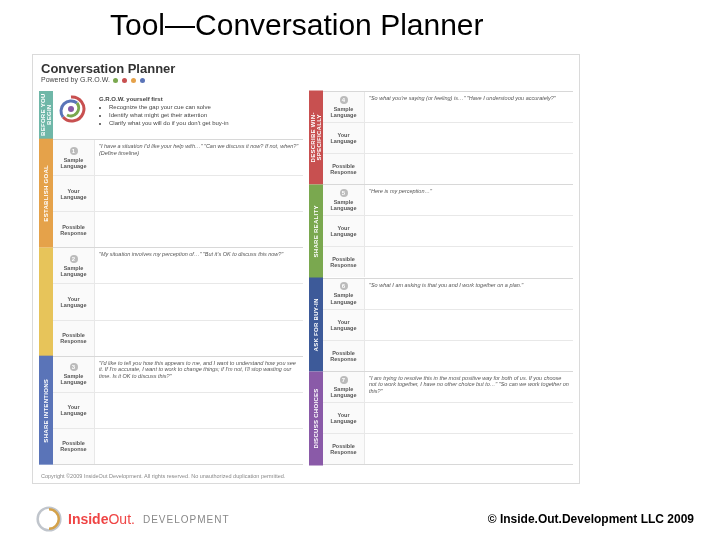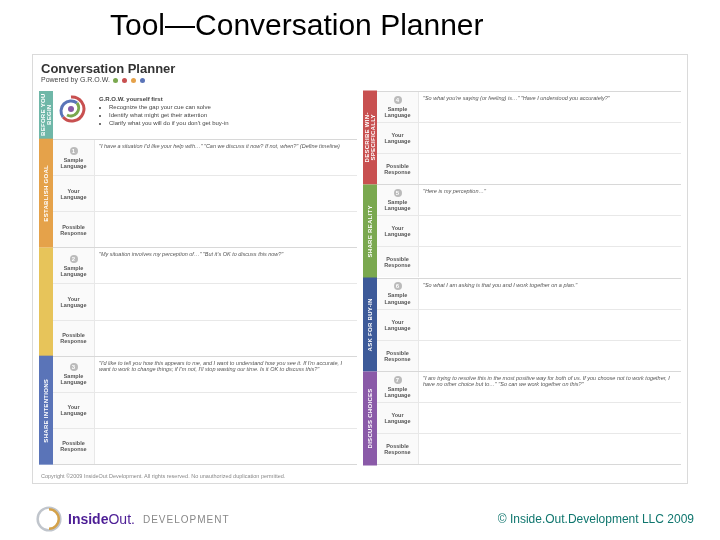--- a/index.html
+++ b/index.html
@@ -12,21 +12,21 @@
   }
   .slide-title {
     font-size: 30px;
     font-weight: normal;
     color: #000;
     padding: 8px 0 6px 110px;
   }
   .doc {
     position: absolute;
     left: 32px; top: 54px;
-    width: 656px; height: 430px;
+    width: 548px; height: 430px;
     border: 1px solid #dadada;
     background: #fff;
   }
   .doc-header {
     display: flex; align-items: center;
     padding: 6px 8px 2px 8px;
   }
   .doc-header .ttl {
     display: flex; flex-direction: column;
   }
@@ -110,25 +110,25 @@
   }
   .footer {
     position: absolute; left: 0; right: 0; bottom: 8px;
     display: flex; align-items: center; justify-content: space-between;
     padding: 0 26px 0 36px;
   }
   .logo { display: flex; align-items: center; gap: 6px; }
   .logo .mark {
     width: 26px; height: 26px;
   }
-  .logo .text1 { font-size: 14px; color: #4c1d95; }
+  .logo .text1 { font-size: 14px; color: #ef4444; }
   .logo .text1 b { font-weight: bold; }
   .logo .text2 { font-size: 10px; letter-spacing: 1px; color: #888; margin-left: 2px;}
   .copy {
-    font-size: 12px; color: #0f766e;
+    font-size: 12px; color: #000000; font-weight: bold;
   }
   
   .c-teal   { background:#6fb7a8; }
   .c-orange { background:#e5a24a; }
   .c-yellow { background:#e7c45a; }
   .c-blue   { background:#5a74b8; }
   .c-red    { background:#c85050; }
   .c-green  { background:#7aa84f; }
   .c-navy   { background:#3d5a99; }
   .c-purple { background:#8a5aa8; }

